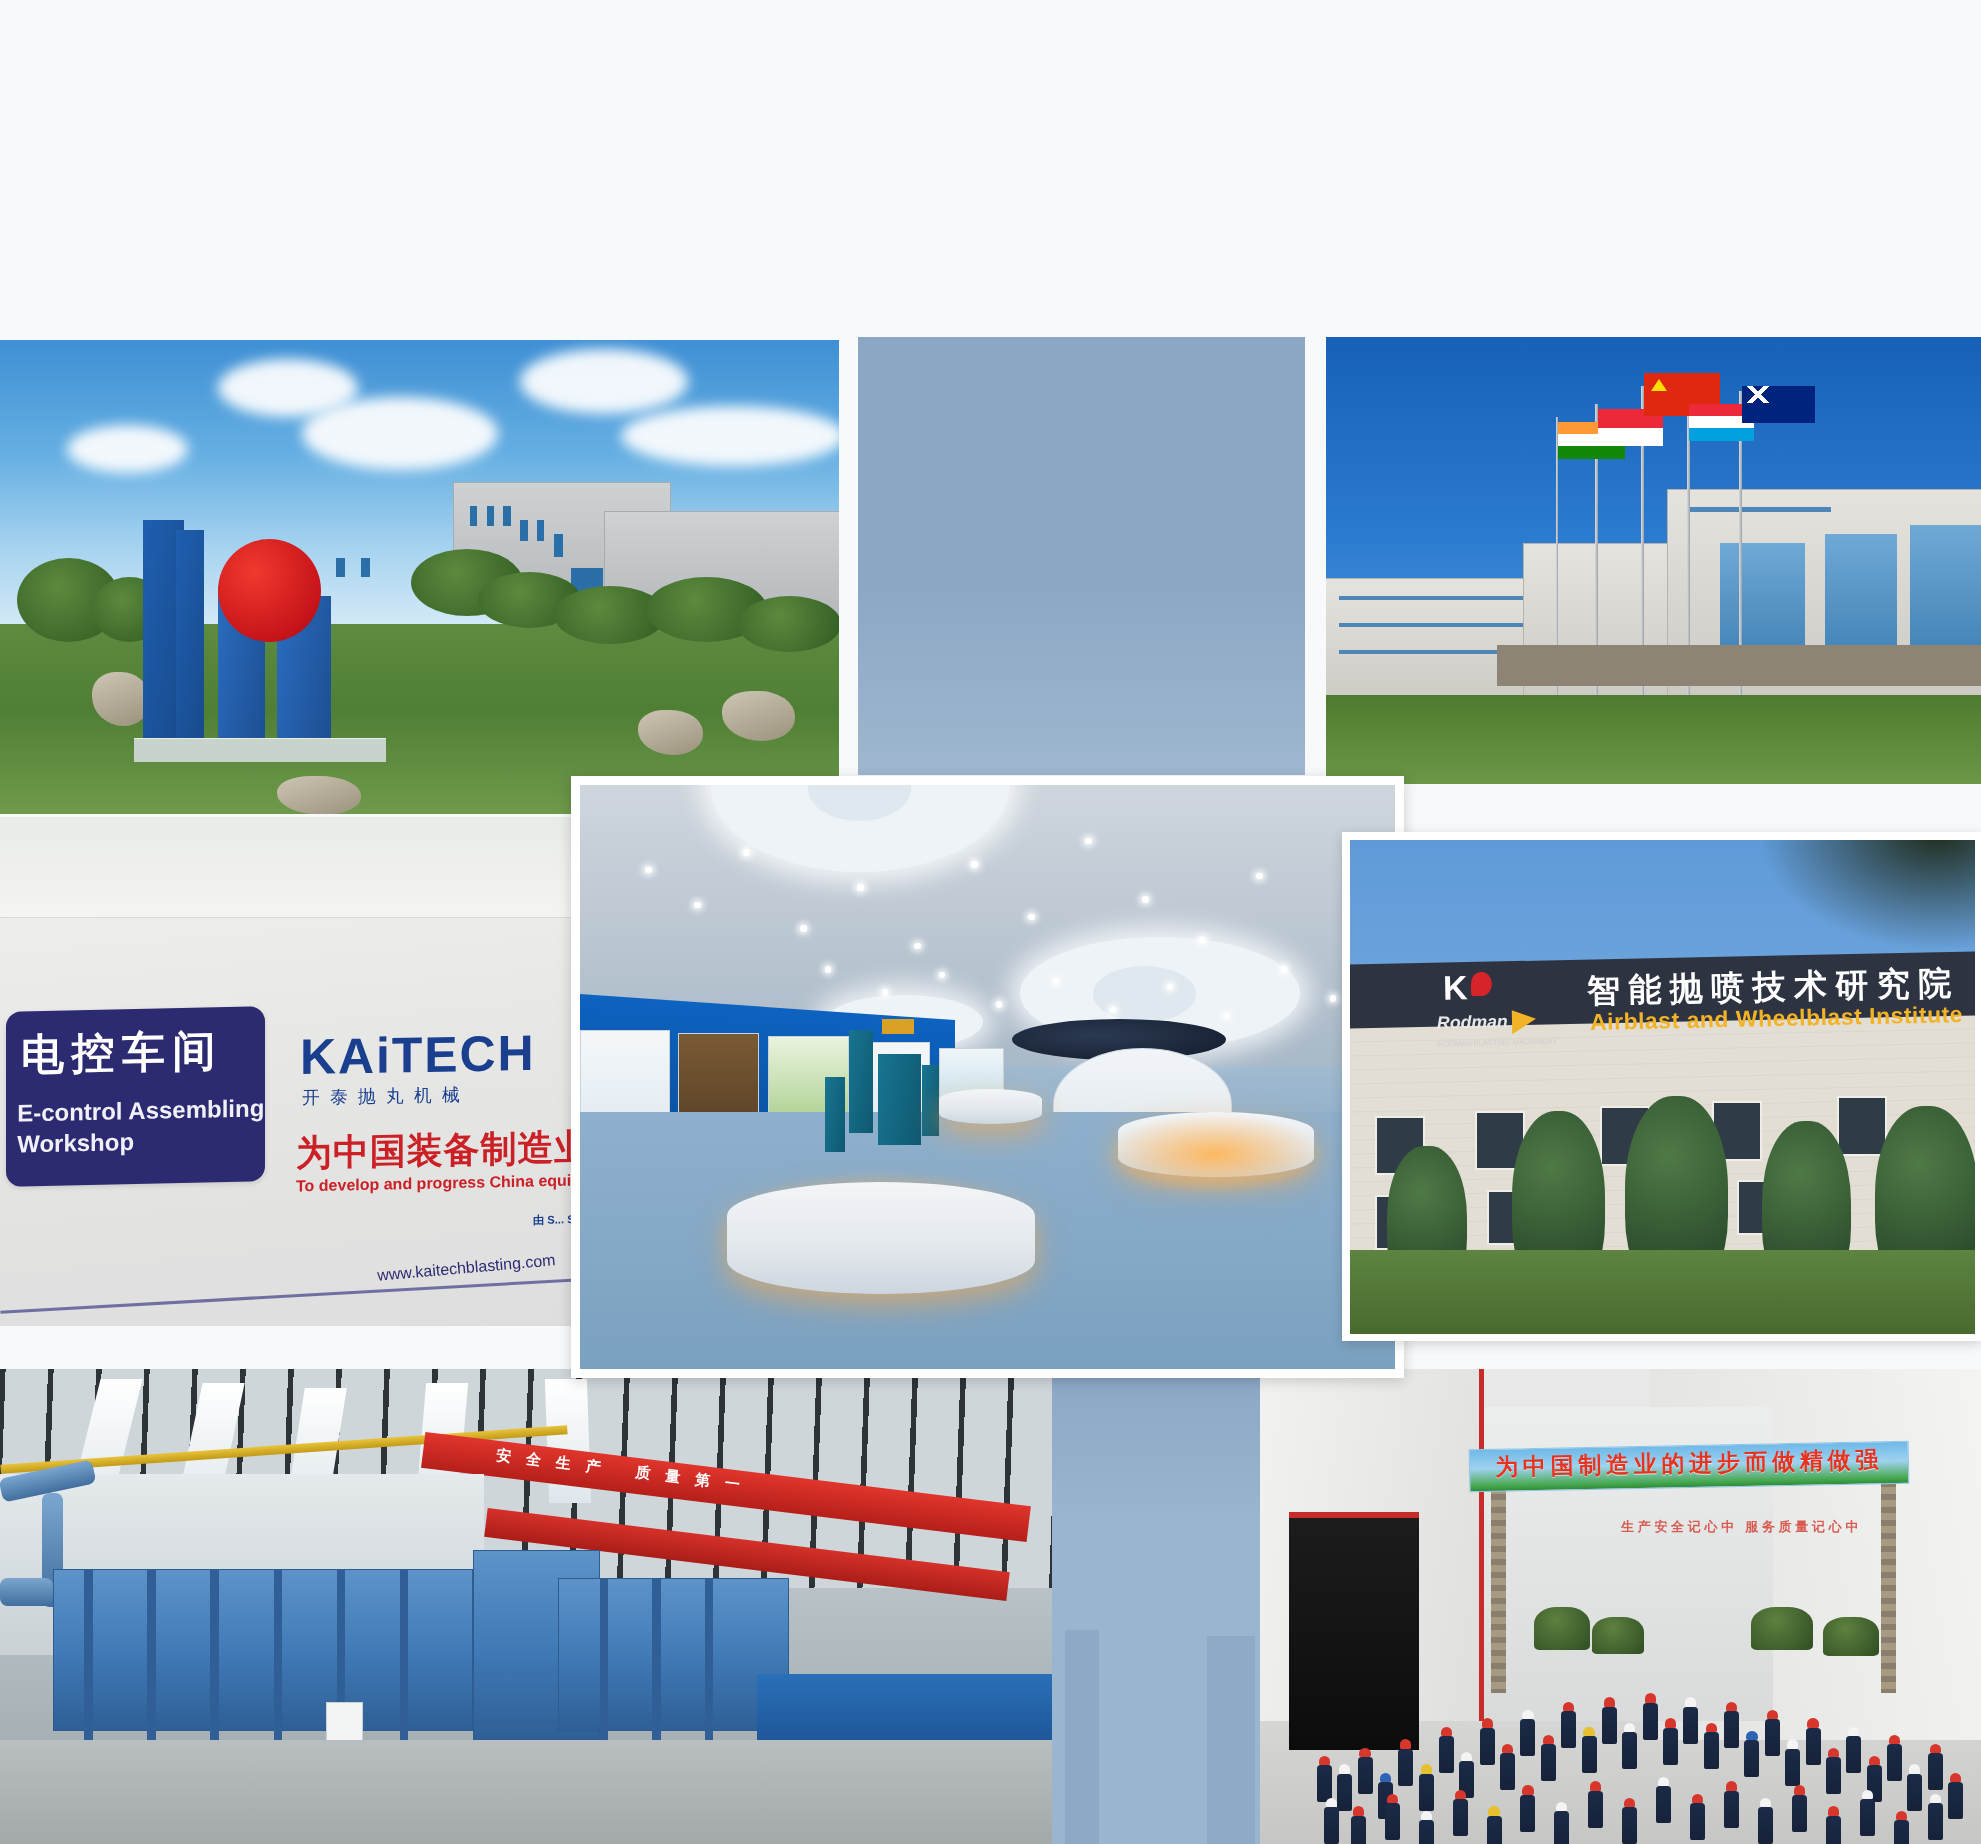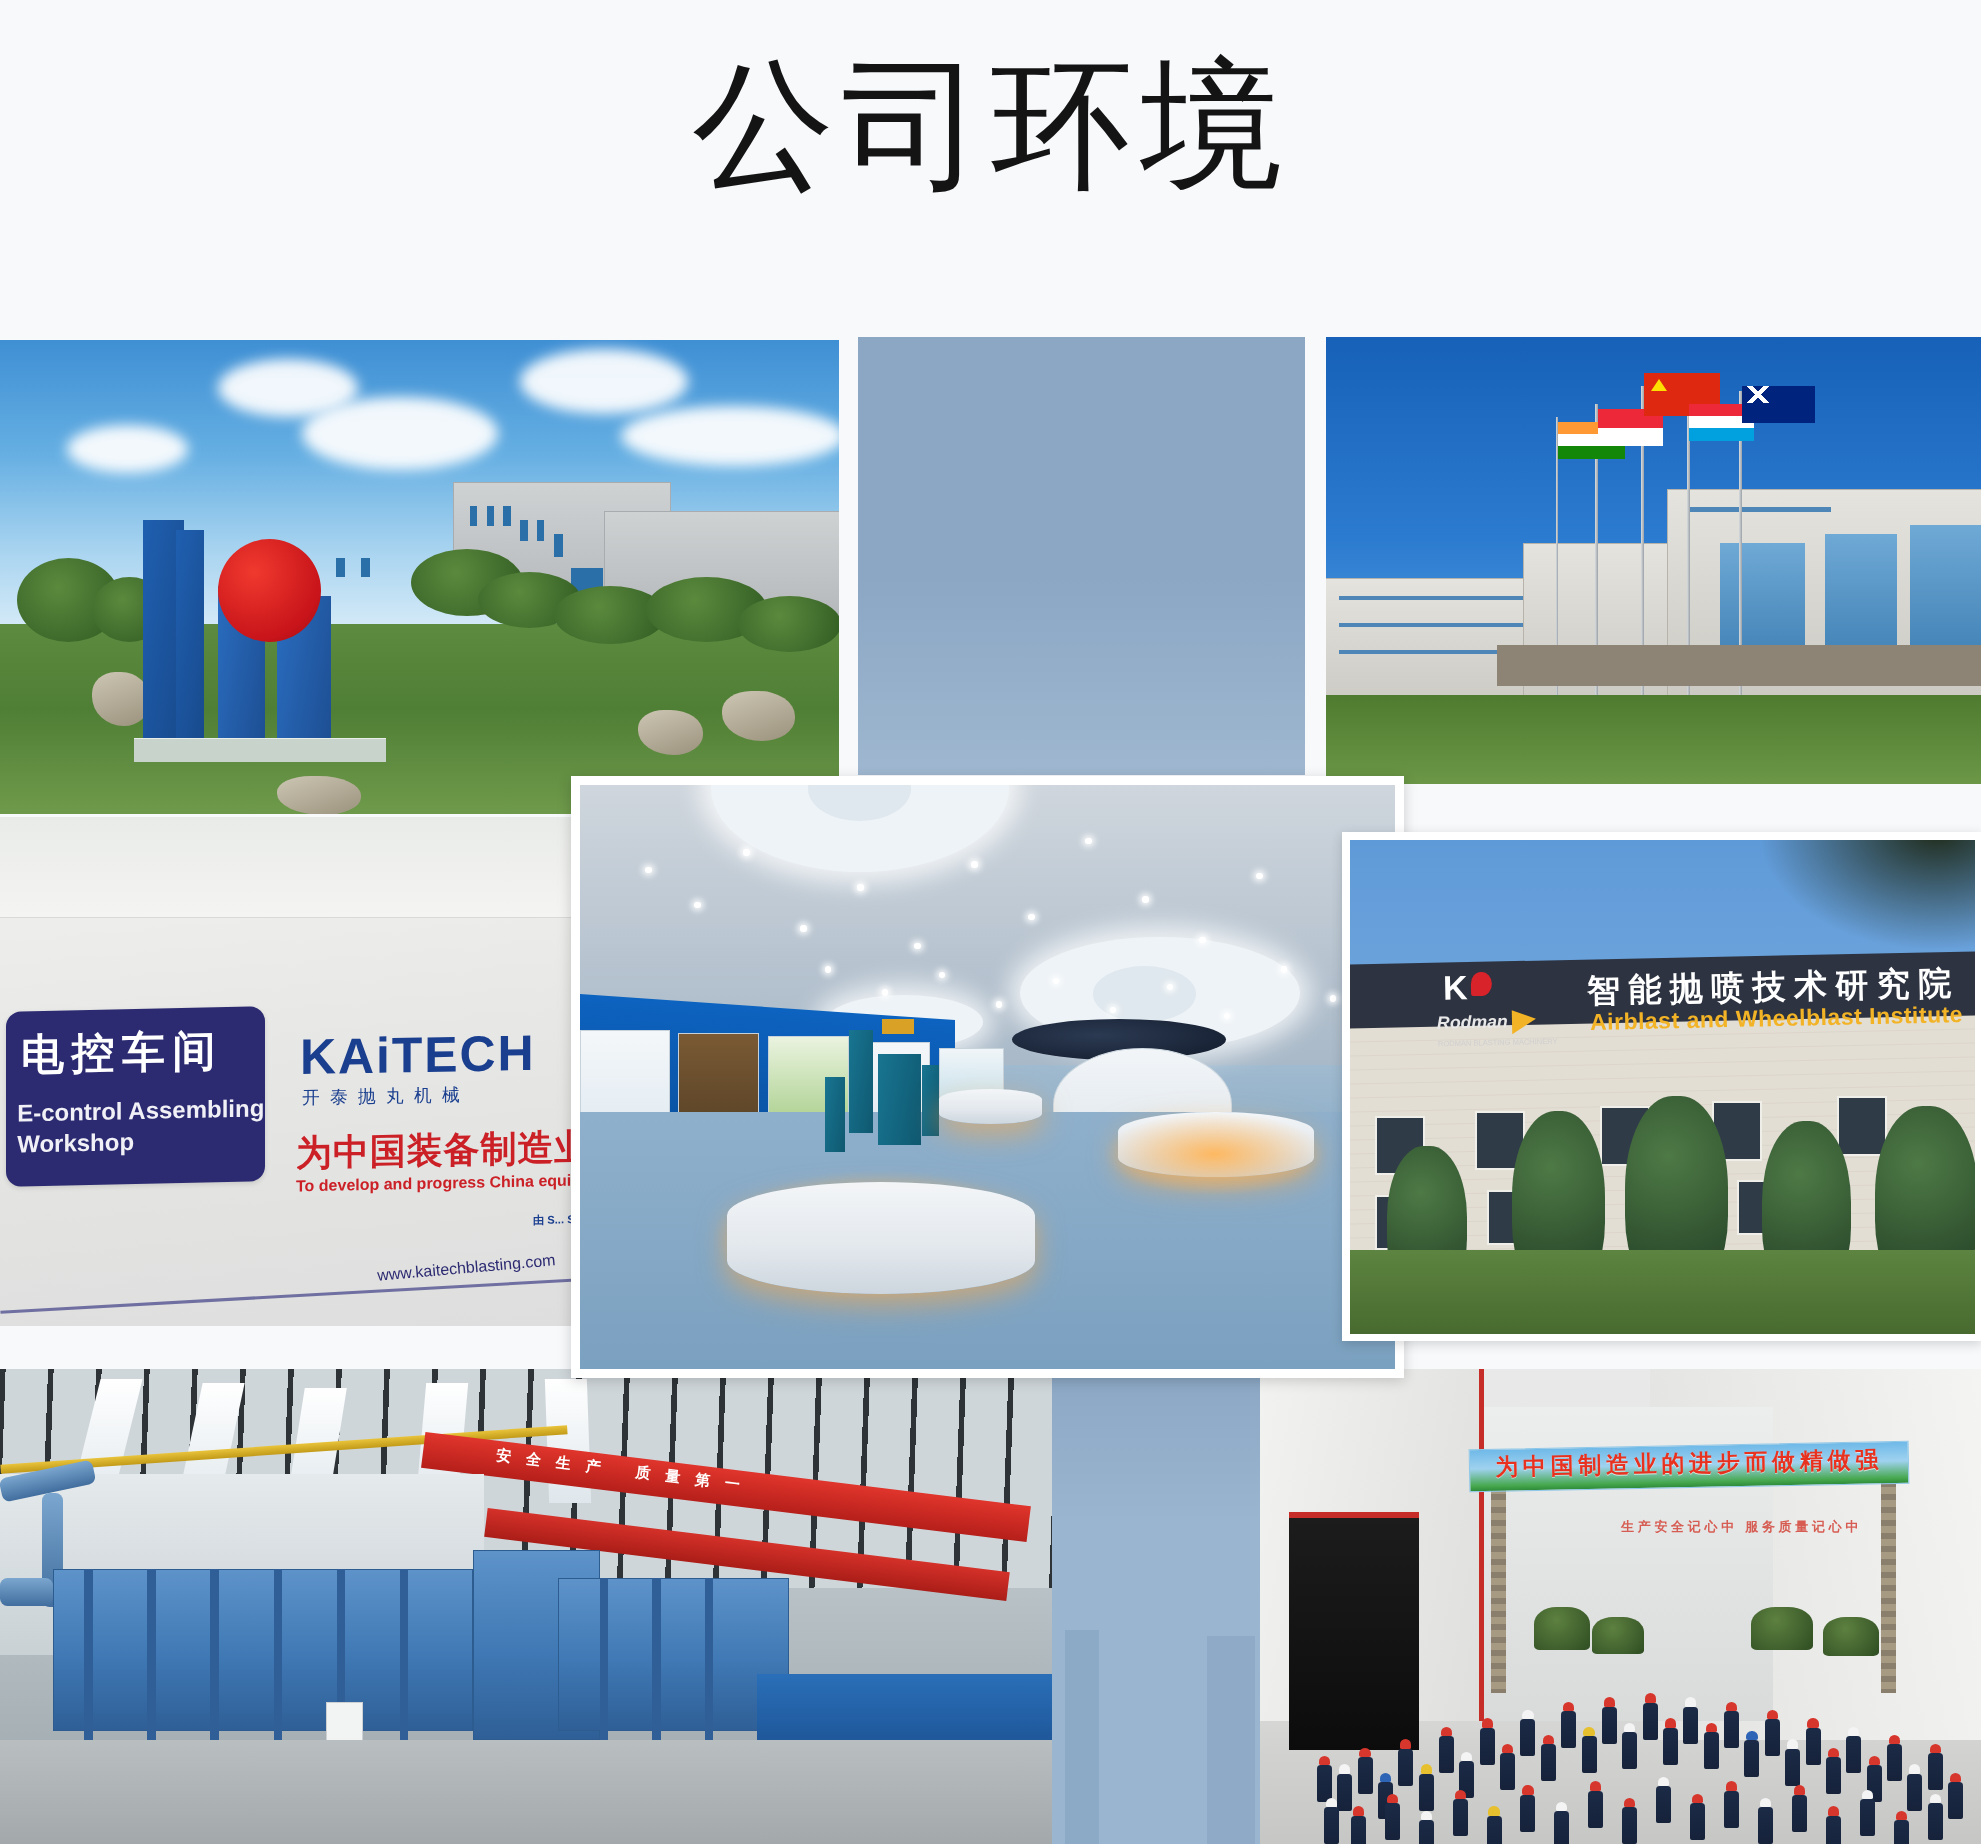--- a/index.html
+++ b/index.html
@@ -404,23 +404,20 @@
   #tile-staff .worker.red::before  { background:#d7362c; }
   #tile-staff .worker.white::before{ background:#f4f4f4; }
   #tile-staff .worker.blue::before { background:#2e64b5; }
   #tile-staff .worker.yellow::before{ background:#e6c02e; }
 </style>
 </head>
 <body>
 
 <div id="page">
 
-  <div class="header">
-    <div class="page-title">公司环境</div>
-  </div>
 
   <div class="tile" id="tile-entrance">
     <div class="sky"></div>
     <div class="cloud" style="left:26%;top:4%;width:140px;height:58px;"></div>
     <div class="cloud" style="left:36%;top:12%;width:196px;height:73px;"></div>
     <div class="cloud" style="left:62%;top:2%;width:168px;height:65px;"></div>
     <div class="cloud" style="left:74%;top:14%;width:224px;height:60px;"></div>
     <div class="cloud" style="left:8%;top:18%;width:121px;height:48px;"></div>
 
     <div class="bldg" style="left:54%;top:30%;width:26%;height:28%;"></div>

